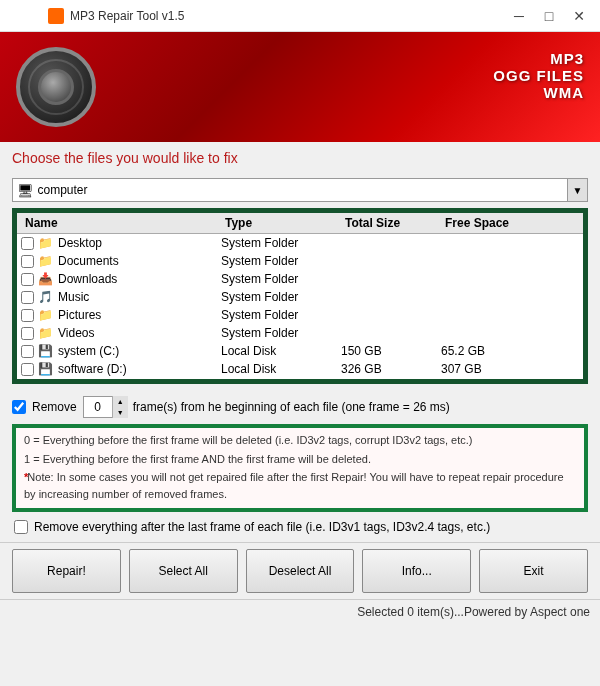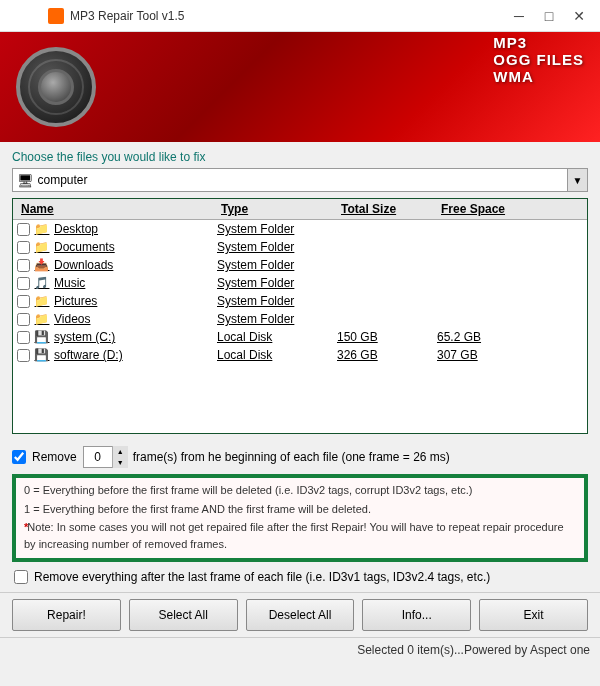--- a/index.html
+++ b/index.html
@@ -114,40 +114,41 @@
       font-weight: bold;
       color: #ffe066;
       font-style: italic;
       text-shadow: 2px 2px 6px rgba(0,0,0,0.7);
       line-height: 1;
       margin-bottom: 2px;
     }
     .banner-right-text {
       position: absolute;
       right: 16px;
-      top: 2px;
+      top: 18px;
+      text-align: right;
     }
     .banner-right-text span {
       display: block;
       color: #fff;
       font-size: 15px;
       font-weight: bold;
       letter-spacing: 1px;
       text-shadow: 1px 1px 3px rgba(0,0,0,0.5);
     }
 
     
     .main-content {
       background: #f0f0f0;
       padding: 8px 12px 6px 12px;
     }
     .choose-label {
-      font-size: 12px;
-      color: #0f766e;
-      margin-bottom: 4px;
+      font-size: 14px;
+      color: #b91c1c;
+      margin-bottom: 12px;
     }
     .dropdown-row {
       display: flex;
       align-items: center;
       margin-bottom: 6px;
     }
     .dropdown-select {
       flex: 1;
       height: 24px;
       border: 1px solid #999;
@@ -167,26 +168,25 @@
       width: 20px;
       display: flex;
       align-items: center;
       justify-content: center;
       cursor: pointer;
       font-size: 10px;
     }
 
     
     .file-list-container {
-      border: 1px solid #14532d;
+      border: 5px solid #14532d;
       background: white;
-      height: 236px;
+      height: 176px;
       overflow-y: auto;
       overflow-x: hidden;
-      text-decoration: underline;
     }
     .file-list-header {
       display: grid;
       grid-template-columns: 200px 120px 100px 100px;
       background: #e8e8e8;
       border-bottom: 1px solid #aaa;
       padding: 2px 4px;
       font-size: 12px;
       font-weight: bold;
       position: sticky;
@@ -298,21 +298,21 @@
     .action-bar {
       background: #f0f0f0;
       border-top: 1px solid #ccc;
       padding: 6px 12px;
       display: flex;
       gap: 8px;
       justify-content: space-between;
     }
     .action-btn {
       flex: 1;
-      height: 32px;
+      height: 44px;
       border: 1px solid #888;
       background: linear-gradient(to bottom, #f5f5f5, #ddd);
       font-size: 12px;
       cursor: pointer;
       border-radius: 2px;
     }
 
     
     .status-bar {
       background: #f0f0f0;

